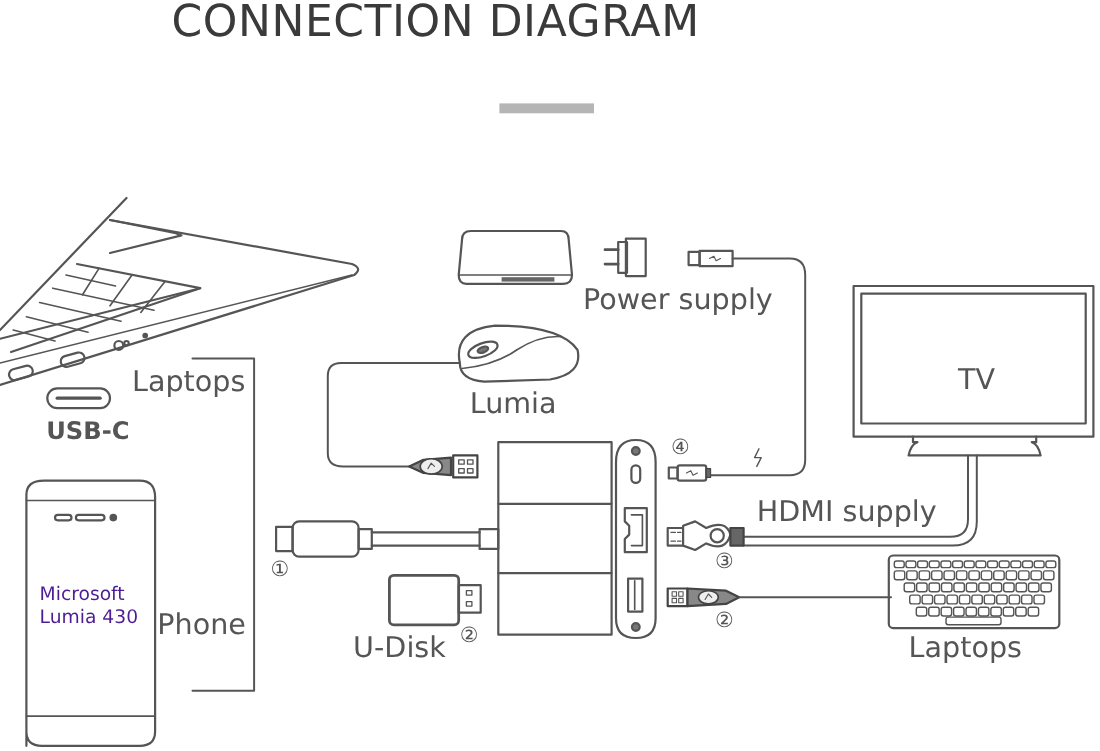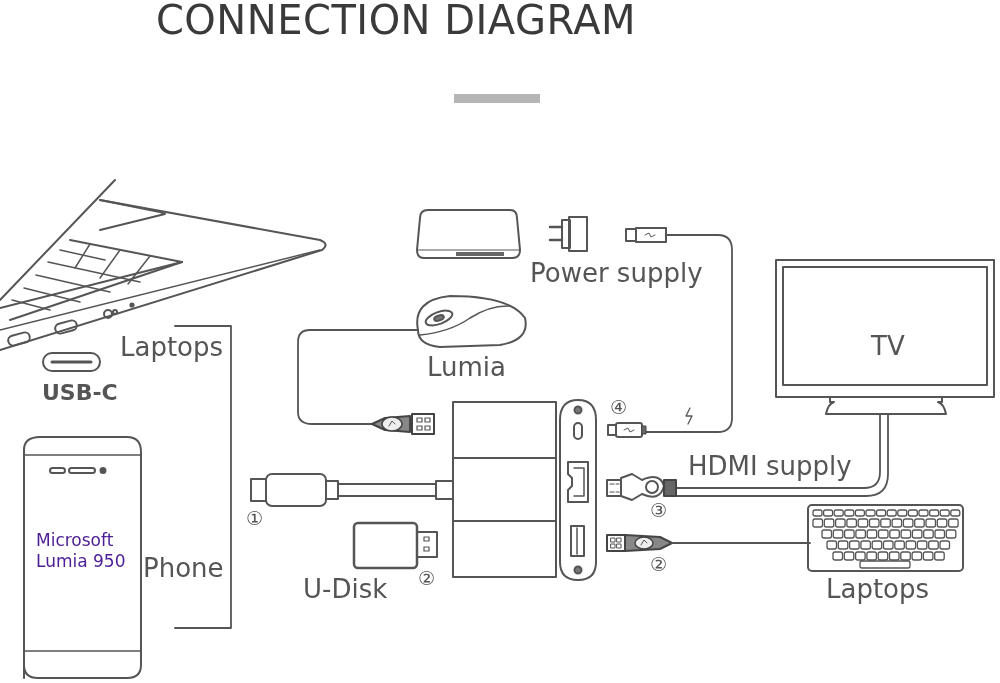--- a/index.html
+++ b/index.html
@@ -215,26 +215,26 @@
         <rect x="860" y="561" width="50" height="7" rx="2"></rect>
       </g>
   </g>
 </svg>
 
 <div class="lbl lbl-sm" style="left:42px; top:380px;">USB-C</div>
 <div class="lbl lbl-lg" style="left:120px; top:332px;">Laptops</div>
 <div class="lbl lbl-lg" style="left:143px; top:553px;">Phone</div>
 <div class="lbl" style="left:36px; top:530px; font-size:17px; color:#4c1d95; line-height:21px;">
   <div>Microsoft</div>
-  <div>Lumia 950</div>
+  <div>Lumia 430</div>
 </div>
 <div class="lbl lbl-lg" style="left:427px; top:352px;">Lumia</div>
 <div class="lbl lbl-lg" style="left:530px; top:258px;">Power supply</div>
 <div class="lbl lbl-lg" style="left:871px; top:313px;margin-top:18px;">TV</div>
 <div class="lbl lbl-lg" style="left:688px; top:451px;">HDMI supply</div>
 <div class="lbl lbl-lg" style="left:826px; top:574px;">Laptops</div>
-<div class="lbl lbl-lg" style="left:303px; top:574px;">U-Disk</div>
+<div class="lbl lbl-lg" style="left:321px; top:574px;">U-Disk</div>
 
 <div class="lbl" style="left:246px; top:507px; font-size:19px;">①</div>
 <div class="lbl" style="left:418px; top:567px; font-size:19px;">②</div>
 <div class="lbl" style="left:650px; top:499px; font-size:19px;">③</div>
 <div class="lbl" style="left:650px; top:553px; font-size:19px;">②</div>
 <div class="lbl" style="left:610px; top:396px; font-size:19px;">④</div>
 
 </body></html>

